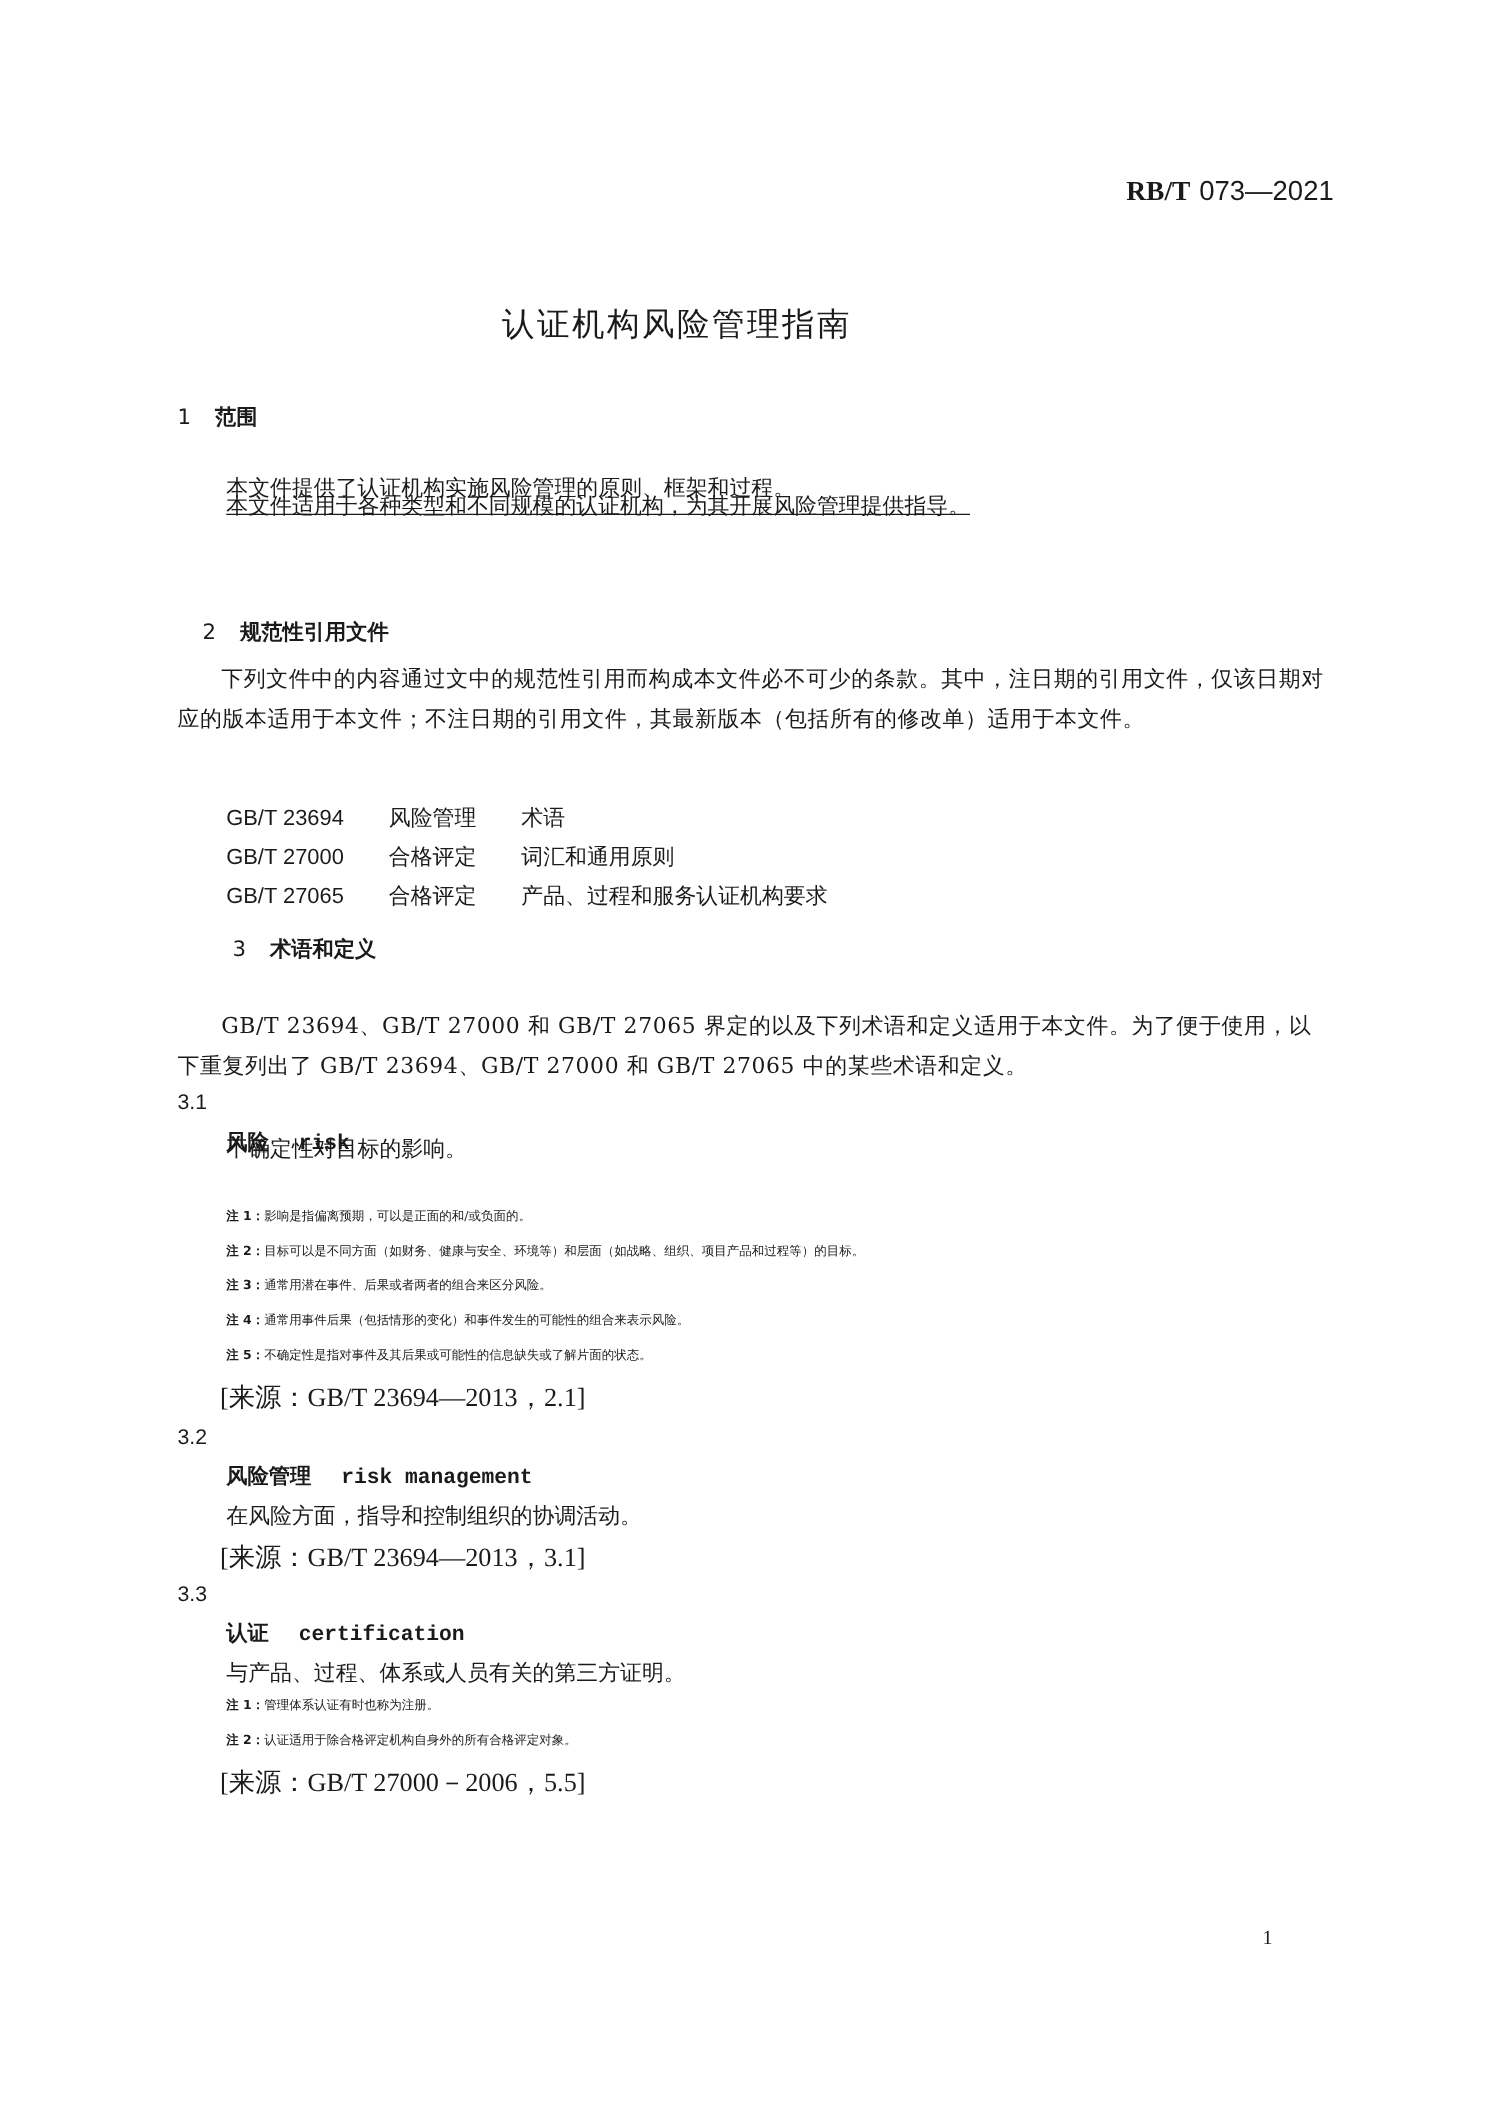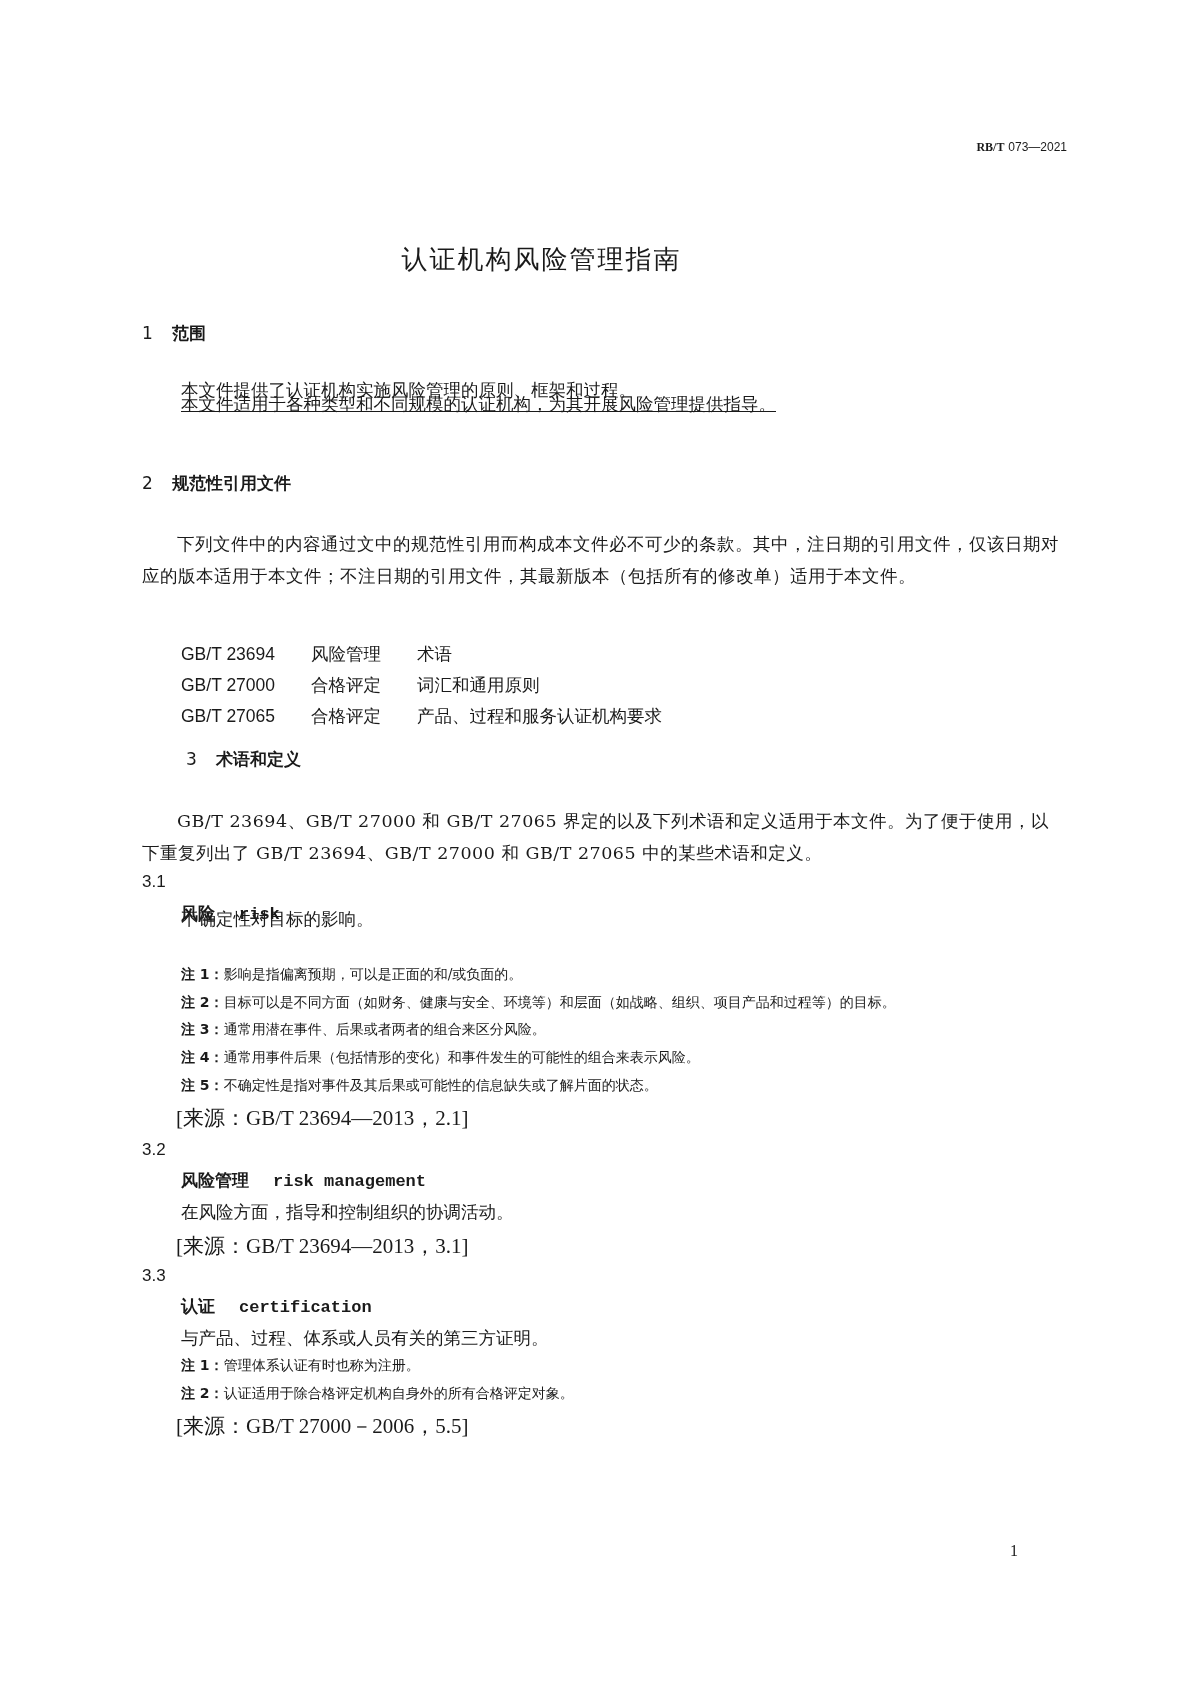--- a/index.html
+++ b/index.html
@@ -1,52 +1,52 @@
 <!DOCTYPE html>
 <html><head>
 <meta charset="utf-8">
 <style>
   html, body { margin: 0; padding: 0; background: #ffffff; }
   body { width: 1191px; height: 1684px; position: relative; overflow: hidden; color: #1a1a1a; font-family: "DejaVu Serif", "Liberation Serif", serif; }
   .abs { position: absolute; white-space: nowrap; }
-  .header-code { right: 124px; top: 140px; font-size: 12px; }
+  .header-code { right: 124px; top: 140px; font-size: 22px; }
   .header-code .rb { font-family: "Liberation Serif", serif; font-weight: bold; }
   .header-code .num { font-family: "Liberation Sans", sans-serif; }
   .title { left: 0; width: 1083px; text-align: center; top: 242px; font-family: "DejaVu Sans", sans-serif; font-size: 26px; letter-spacing: 2px; }
   .sec { left: 142px; font-family: "DejaVu Sans", sans-serif; font-size: 17px; font-weight: bold; }
   .sec .n { font-weight: normal; display: inline-block; width: 30px; }
   .p-indent { left: 142px; width: 918px; white-space: normal; text-indent: 2em; font-size: 17.5px; line-height: 32px; letter-spacing: 0.5px; }
   .ind { left: 181px; font-size: 17.5px; }
   .ref-code { display: inline-block; width: 130px; font-family: Liberation Sans, sans-serif; margin-top: 18px; }
   .ref-cat { display: inline-block; width: 106px; }
   .clause { left: 142px; font-family: "Liberation Sans", sans-serif; font-size: 17px; }
   .term { left: 181px; font-size: 17px; font-weight: bold; }
   .term .en { font-family: Liberation Mono, monospace; margin-left: 24px; margin-top: 26px; }
-  .note { left: 181px; font-size: 14px; }
+  .note { left: 181px; font-size: 10px; }
   .note b { font-family: "DejaVu Sans", sans-serif; }
   .src { left: 176px; font-size: 21px; font-family: "Liberation Serif", "DejaVu Serif", serif; }
   .pageno { left: 1010px; top: 1542px; font-size: 16px; font-family: "Liberation Serif", serif; }
 </style>
 </head>
 <body>
 
 <div class="abs header-code">
   <span class="rb">RB/T</span>
   <span class="num">073—2021</span>
 </div>
 
 <div class="abs title">认证机构风险管理指南</div>
 
 <div class="abs sec" style="top:322px;">
   <span class="n">1</span><span>范围</span>
 </div>
 <div class="abs ind" style="top:378px;">本文件提供了认证机构实施风险管理的原则、框架和过程。</div>
 <div class="abs ind" style="top:392px;text-decoration:underline;">本文件适用于各种类型和不同规模的认证机构，为其开展风险管理提供指导。</div>
 
-<div class="abs sec" style="top:472px;">
+<div class="abs sec" style="top:494px;margin-left:20px;">
   <span class="n">2</span><span>规范性引用文件</span>
 </div>
 <div class="abs p-indent" style="top:528px;">下列文件中的内容通过文中的规范性引用而构成本文件必不可少的条款。其中，注日期的引用文件，仅该日期对应的版本适用于本文件；不注日期的引用文件，其最新版本（包括所有的修改单）适用于本文件。</div>
 <div class="abs ind" style="top:626px;">
   <span class="ref-code">GB/T 23694</span><span class="ref-cat">风险管理</span><span>术语</span>
 </div>
 <div class="abs ind" style="top:657px;">
   <span class="ref-code">GB/T 27000</span><span class="ref-cat">合格评定</span><span>词汇和通用原则</span>
 </div>
 <div class="abs ind" style="top:688px;">

